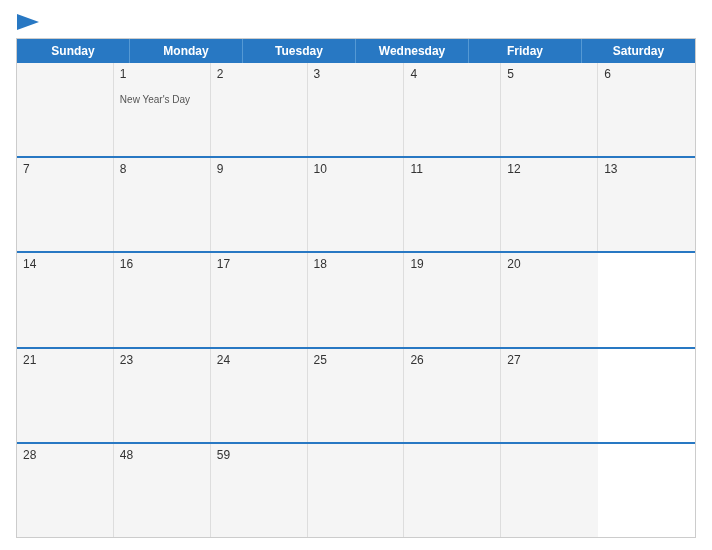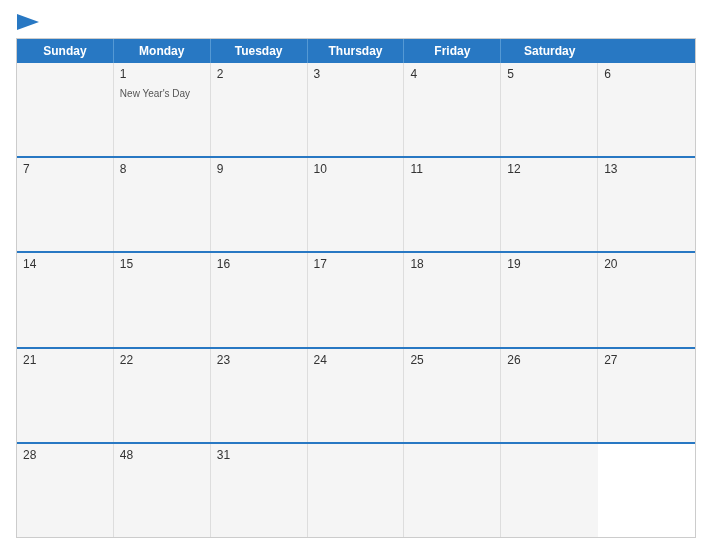--- a/index.html
+++ b/index.html
@@ -43,21 +43,21 @@
       text-align: right;
     }
     .calendar {
       flex: 1;
       display: flex;
       flex-direction: column;
       border: 1px solid #ccc;
     }
     .day-headers {
       display: grid;
-      grid-template-columns: repeat(7, 1fr);
+      grid-template-columns: repeat(6, 1fr);
       background-color: #2878c3;
     }
     .day-header {
       color: #fff;
       font-size: 12px;
       font-weight: bold;
       text-align: center;
       padding: 5px 2px;
       border-right: 1px solid #5599d4;
     }
@@ -92,21 +92,21 @@
       background: #f5f5f5;
     }
     .day-number {
       font-size: 12px;
       color: #333;
       font-weight: normal;
     }
     .holiday-name {
       font-size: 10px;
       color: #555;
-      margin-top: 7px;
+      margin-top: 13px;
       line-height: 1.2;
     }
   </style>
 </head>
 <body>
 
 <div class="page">
   <div class="header">
     <div class="logo">
       <div>
@@ -122,21 +122,21 @@
     <div class="month-title"></div>
     <div class="country"></div>
   </div>
 
   <div class="calendar">
     <div class="day-headers">
 
     <div class="day-header">Sunday</div>
         <div class="day-header">Monday</div>
         <div class="day-header">Tuesday</div>
-        <div class="day-header">Thursday</div>
+        <div class="day-header">Wednesday</div>
         <div class="day-header">Friday</div>
         <div class="day-header">Saturday</div>
       </div>
     <div class="weeks">
 
     <div class="week">
           <div class="day-cell empty"></div>
           <div class="day-cell">
             <div class="day-number">1</div>
             <div class="holiday-name">New Year's Day</div>
@@ -178,46 +178,40 @@
           </div>
           <div class="day-cell">
             <div class="day-number">13</div>
           </div>
         </div>
         <div class="week">
           <div class="day-cell">
             <div class="day-number">14</div>
           </div>
           <div class="day-cell">
-            <div class="day-number">15</div>
-          </div>
-          <div class="day-cell">
             <div class="day-number">16</div>
           </div>
           <div class="day-cell">
             <div class="day-number">17</div>
           </div>
           <div class="day-cell">
             <div class="day-number">18</div>
           </div>
           <div class="day-cell">
             <div class="day-number">19</div>
           </div>
           <div class="day-cell">
             <div class="day-number">20</div>
           </div>
         </div>
         <div class="week">
           <div class="day-cell">
             <div class="day-number">21</div>
           </div>
           <div class="day-cell">
-            <div class="day-number">22</div>
-          </div>
-          <div class="day-cell">
             <div class="day-number">23</div>
           </div>
           <div class="day-cell">
             <div class="day-number">24</div>
           </div>
           <div class="day-cell">
             <div class="day-number">25</div>
           </div>
           <div class="day-cell">
             <div class="day-number">26</div>
@@ -227,21 +221,21 @@
           </div>
         </div>
         <div class="week">
           <div class="day-cell">
             <div class="day-number">28</div>
           </div>
           <div class="day-cell">
             <div class="day-number">48</div>
           </div>
           <div class="day-cell">
-            <div class="day-number">31</div>
+            <div class="day-number">59</div>
           </div>
           <div class="day-cell empty"></div>
           <div class="day-cell empty"></div>
           <div class="day-cell empty"></div>
         </div>
       </div>
   </div>
 </div>
 
 </body></html>

